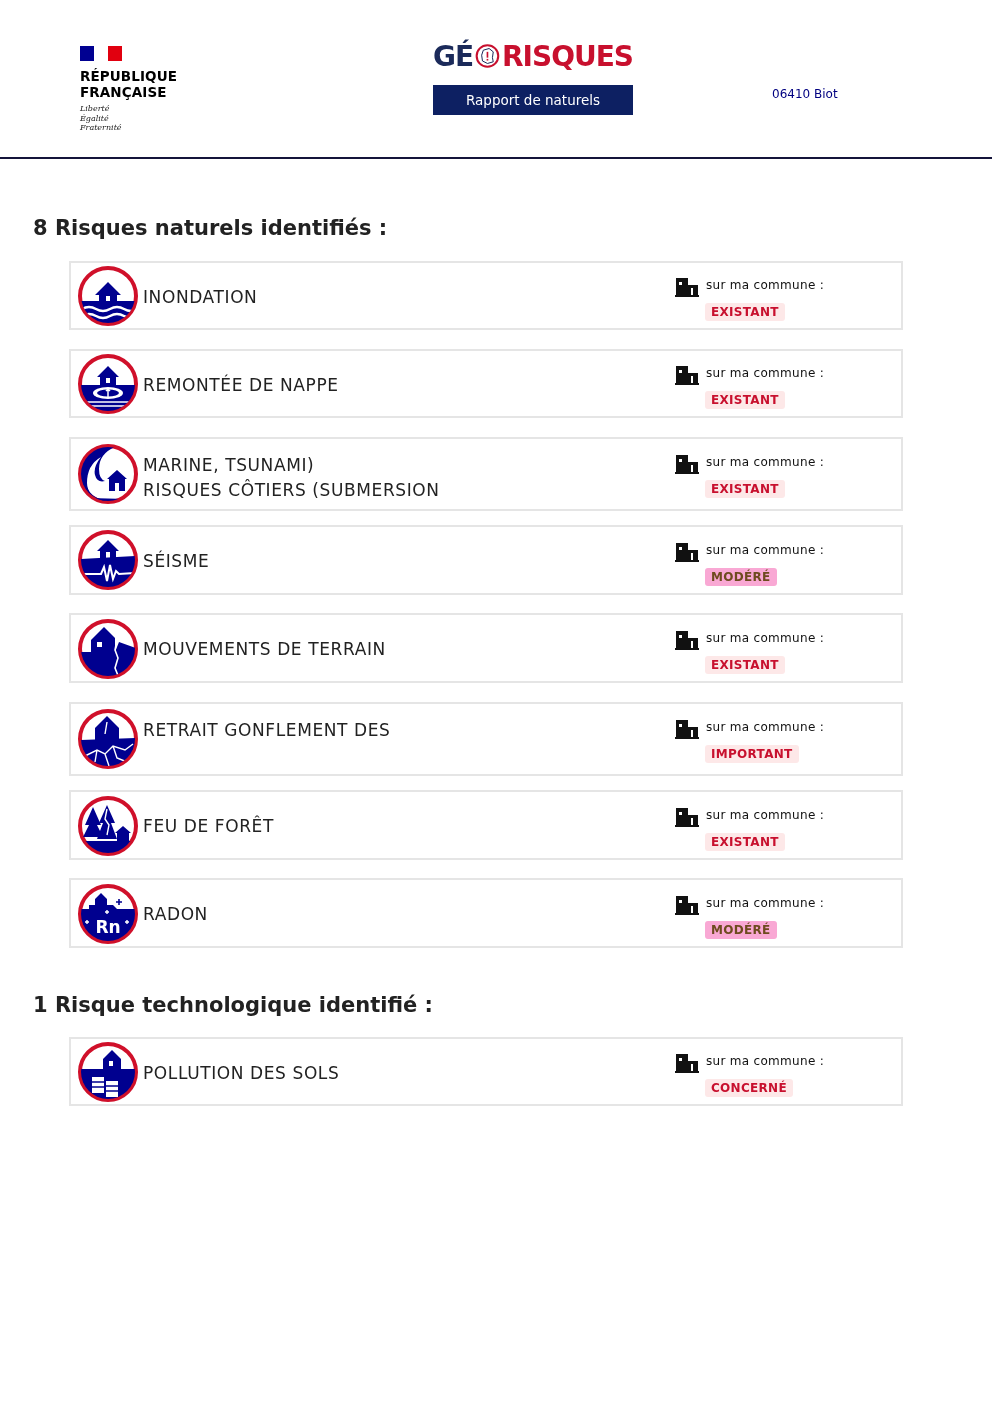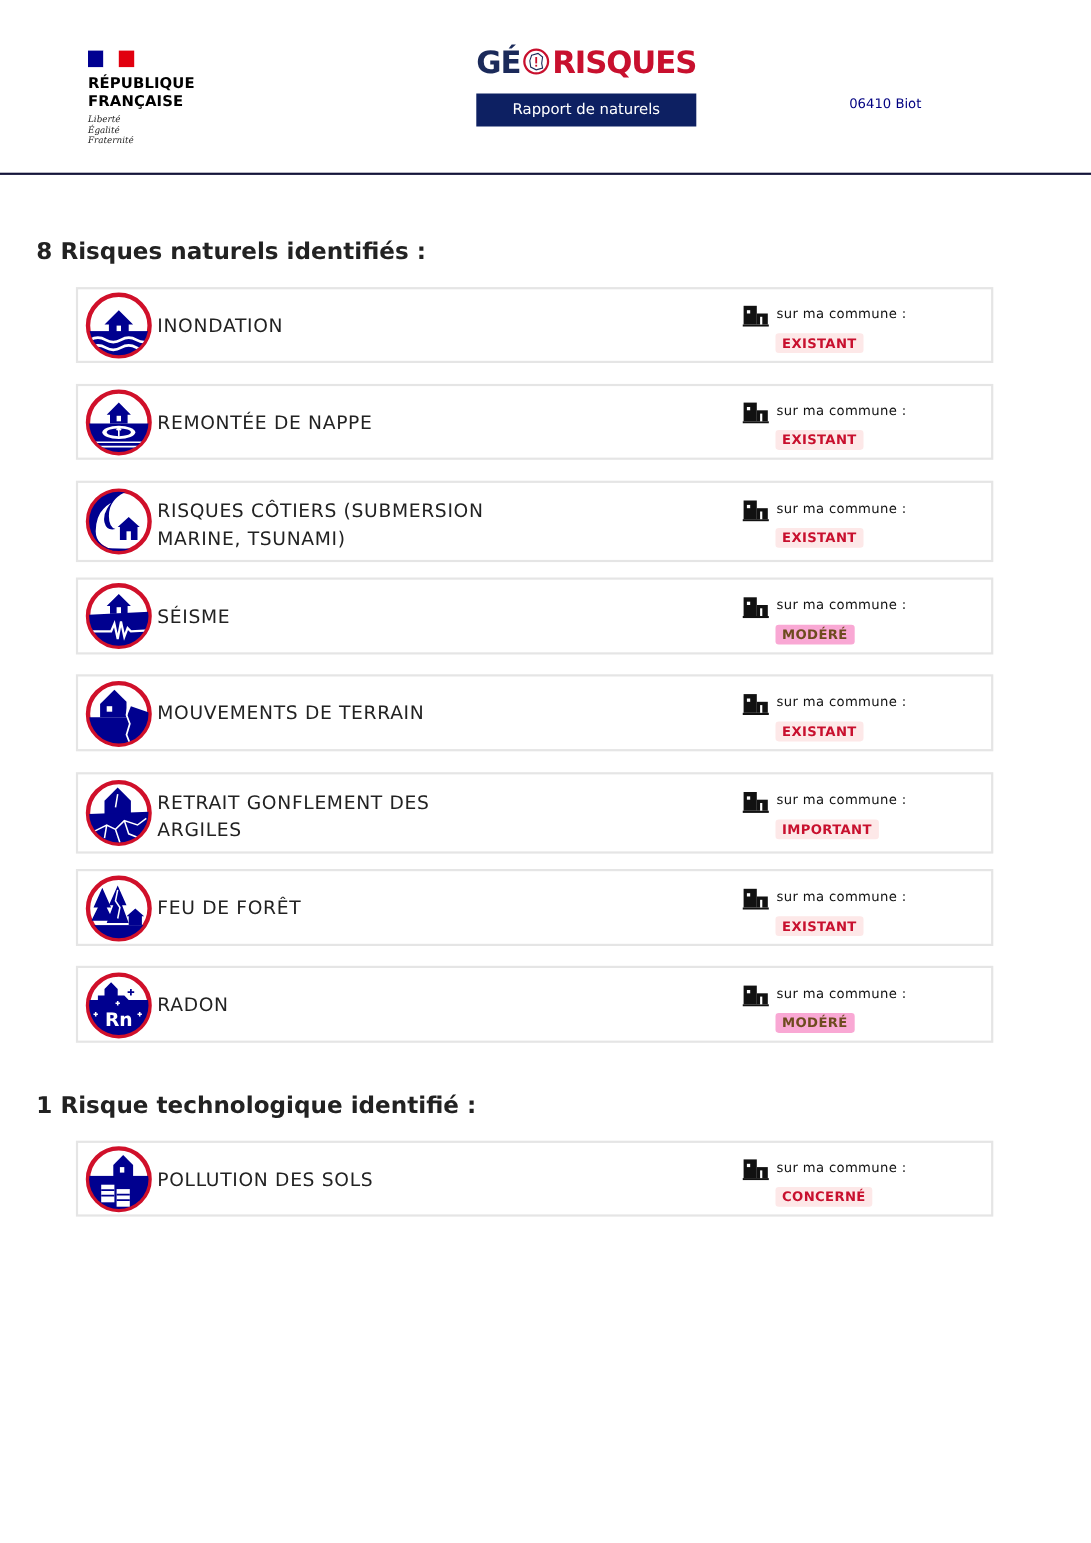--- a/index.html
+++ b/index.html
@@ -138,22 +138,22 @@
   <svg class="icon" style="top:4px;" viewBox="0 0 62 62">
     <circle cx="31" cy="31" r="28" fill="#fff" stroke="#d0102a" stroke-width="4"></circle>
     <g clip-path="url(#cc)">
       <path d="M3 3 L40 3 Q22 10 22 26 Q22 36 28 38 Q20 40 18 32 Q16 24 24 14 Q10 22 10 40 Q10 54 30 58 L3 62 Z" fill="#00008f"></path>
       <path d="M3 56 Q30 54 62 58 L62 62 L3 62 Z" fill="#00008f"></path>
       <path d="M30 36 L40 27 L50 36 L48 36 L48 48 L32 48 L32 36 Z" fill="#00008f"></path>
       <rect x="38" y="40" width="4" height="8" fill="#fff"></rect>
     </g>
   </svg>
   <div class="label" style="top:14px;">
+    <div>MARINE, TSUNAMI)</div>
     <div>RISQUES CÔTIERS (SUBMERSION</div>
-    <div>MARINE, TSUNAMI)</div>
   </div>
   <svg class="bldg" style="top:15px;" viewBox="0 0 24 20">
     <rect x="1" y="1" width="12" height="17" fill="#111"></rect>
       <rect x="13" y="8" width="10" height="10" fill="#111"></rect>
       <rect x="0" y="18" width="24" height="2" fill="#111"></rect>
       <rect x="4" y="5" width="3" height="3" fill="#fff"></rect>
       <rect x="16" y="11" width="2" height="7" fill="#fff"></rect>
   </svg>
   <div class="commune" style="top:16px;">sur ma commune :</div>
   <div class="badge red" style="top:41px;">EXISTANT</div>
@@ -207,21 +207,20 @@
   <svg class="icon" style="top:4px;" viewBox="0 0 62 62">
     <circle cx="31" cy="31" r="28" fill="#fff" stroke="#d0102a" stroke-width="4"></circle>
     <g clip-path="url(#cc)">
       <path d="M18 20 L30 8 L42 20 L42 32 L18 32 Z" fill="#00008f"></path>
       <path d="M3 32 L59 30 L59 62 L3 62 Z" fill="#00008f"></path>
       <path d="M8 48 L20 42 L28 46 L36 38 L48 42 L56 36 M20 42 L18 54 M28 46 L32 58 M36 38 L40 50 L50 54 M30 14 L28 26" stroke="#fff" stroke-width="1.4" fill="none"></path>
     </g>
   </svg>
   <div class="label" style="top:14px;">
     <div>RETRAIT GONFLEMENT DES</div>
-    <div>ARGILES</div>
   </div>
   <svg class="bldg" style="top:15px;" viewBox="0 0 24 20">
     <rect x="1" y="1" width="12" height="17" fill="#111"></rect>
       <rect x="13" y="8" width="10" height="10" fill="#111"></rect>
       <rect x="0" y="18" width="24" height="2" fill="#111"></rect>
       <rect x="4" y="5" width="3" height="3" fill="#fff"></rect>
       <rect x="16" y="11" width="2" height="7" fill="#fff"></rect>
   </svg>
   <div class="commune" style="top:16px;">sur ma commune :</div>
   <div class="badge red" style="top:41px;">IMPORTANT</div>

